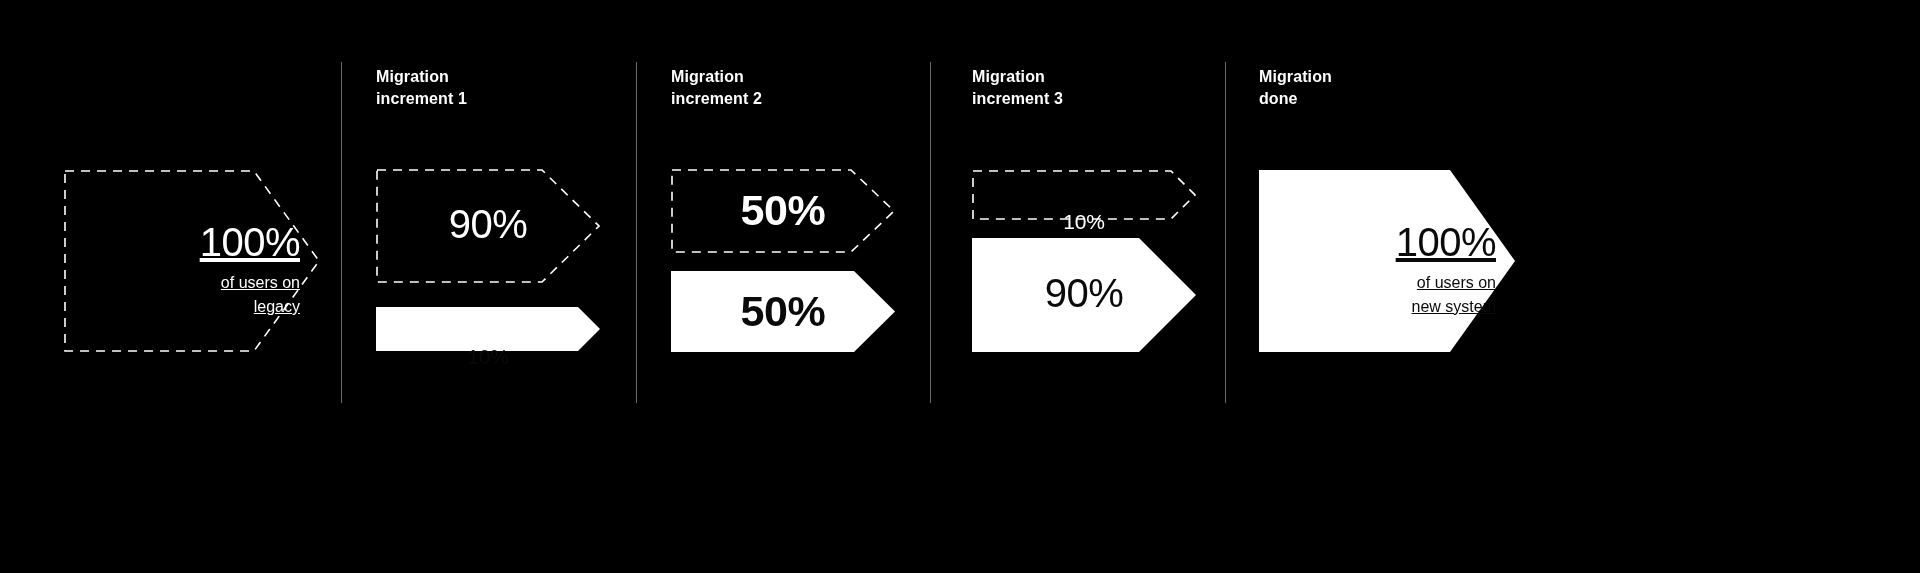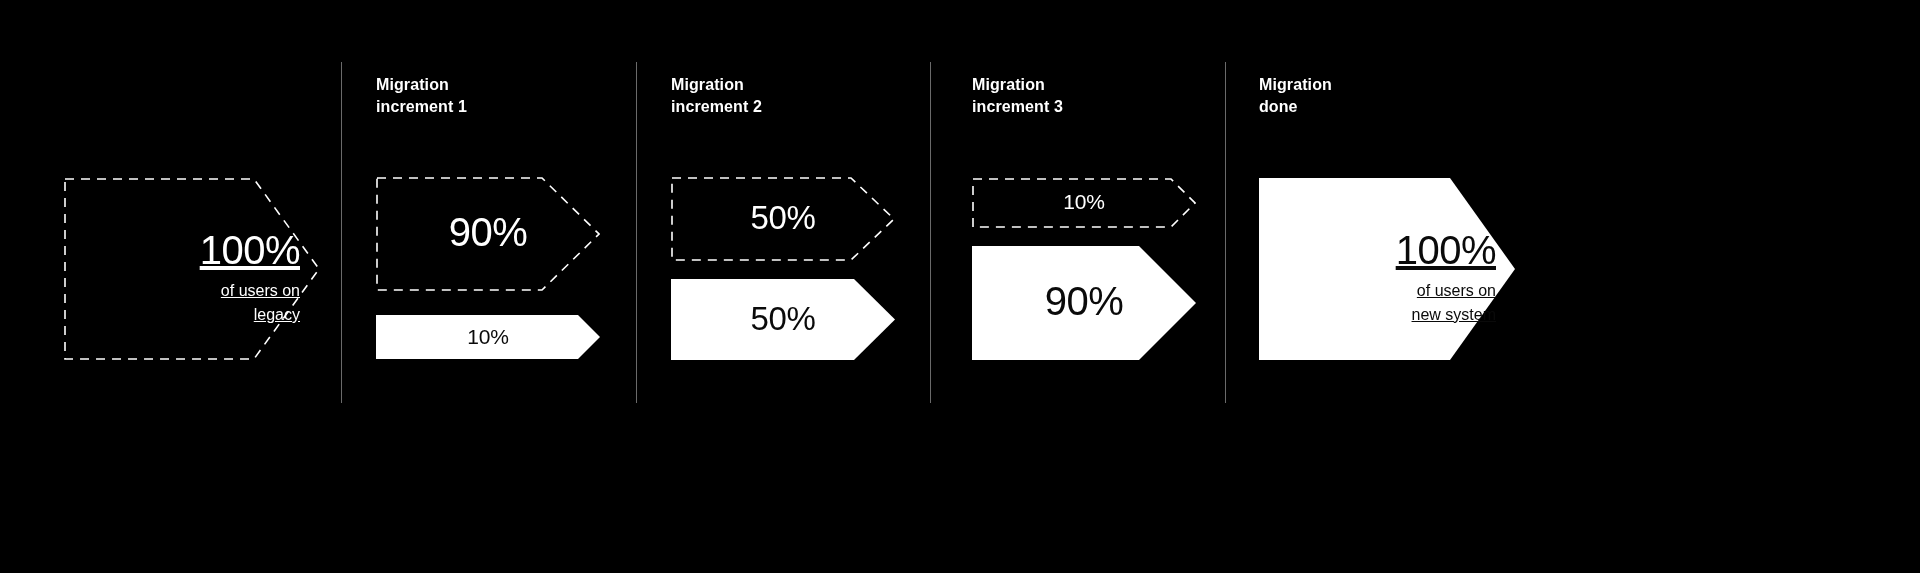--- a/index.html
+++ b/index.html
@@ -26,21 +26,21 @@
   .divider {
     position: absolute;
     top: 62px;
     width: 1px;
     height: 341px;
     background: #6a6a6a;
   }
 
   .col {
     position: absolute;
-    top: 8px;
+    top: 0;
     height: 415px;
   }
 
   .col-header {
     position: absolute;
     left: 0;
     top: 66px;
     color: #ffffff;
     font-size: 16px;
     font-weight: 700;
@@ -70,30 +70,31 @@
     pointer-events: none;
   }
 
   .big-pct {
     font-size: 40px;
     font-weight: 500;
     line-height: 46px;
     letter-spacing: -0.5px;
   }
   .mid-pct {
-    font-size: 33px;
-    font-weight: 400;
+    font-size: 43px;
+    font-weight: 700;
     line-height: 38px;
     letter-spacing: -0.4px;
   }
   .small-pct {
     font-size: 21px;
     font-weight: 400;
     line-height: 26px;
     letter-spacing: -0.1px;
+    margin-top: 28px;
   }
   .sub-text {
     font-size: 16px;
     font-weight: 400;
     line-height: 24px;
     letter-spacing: 0px;
     white-space: pre-line;
   }
 
   .on-dark { color: #ffffff; }

